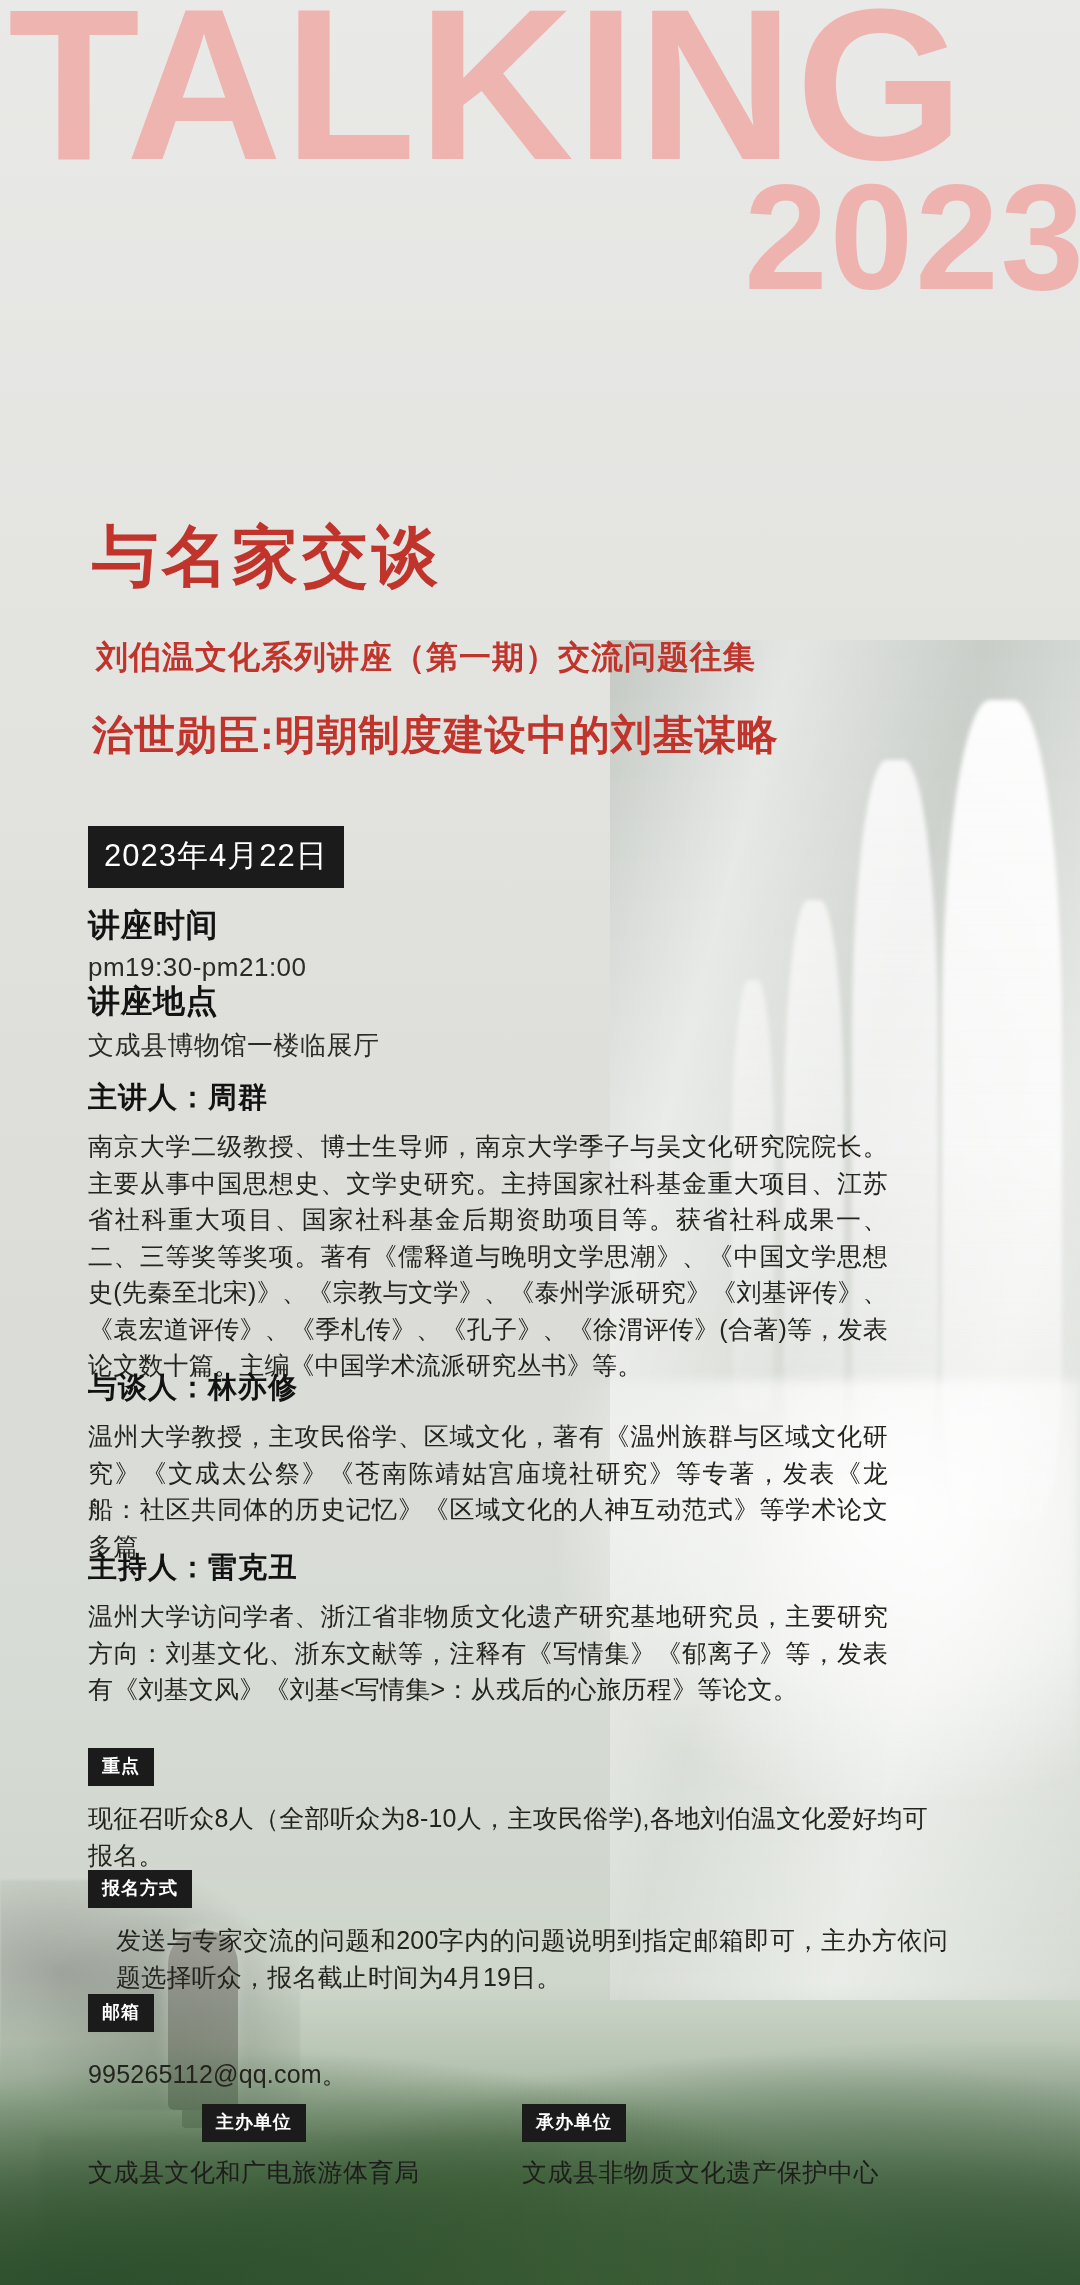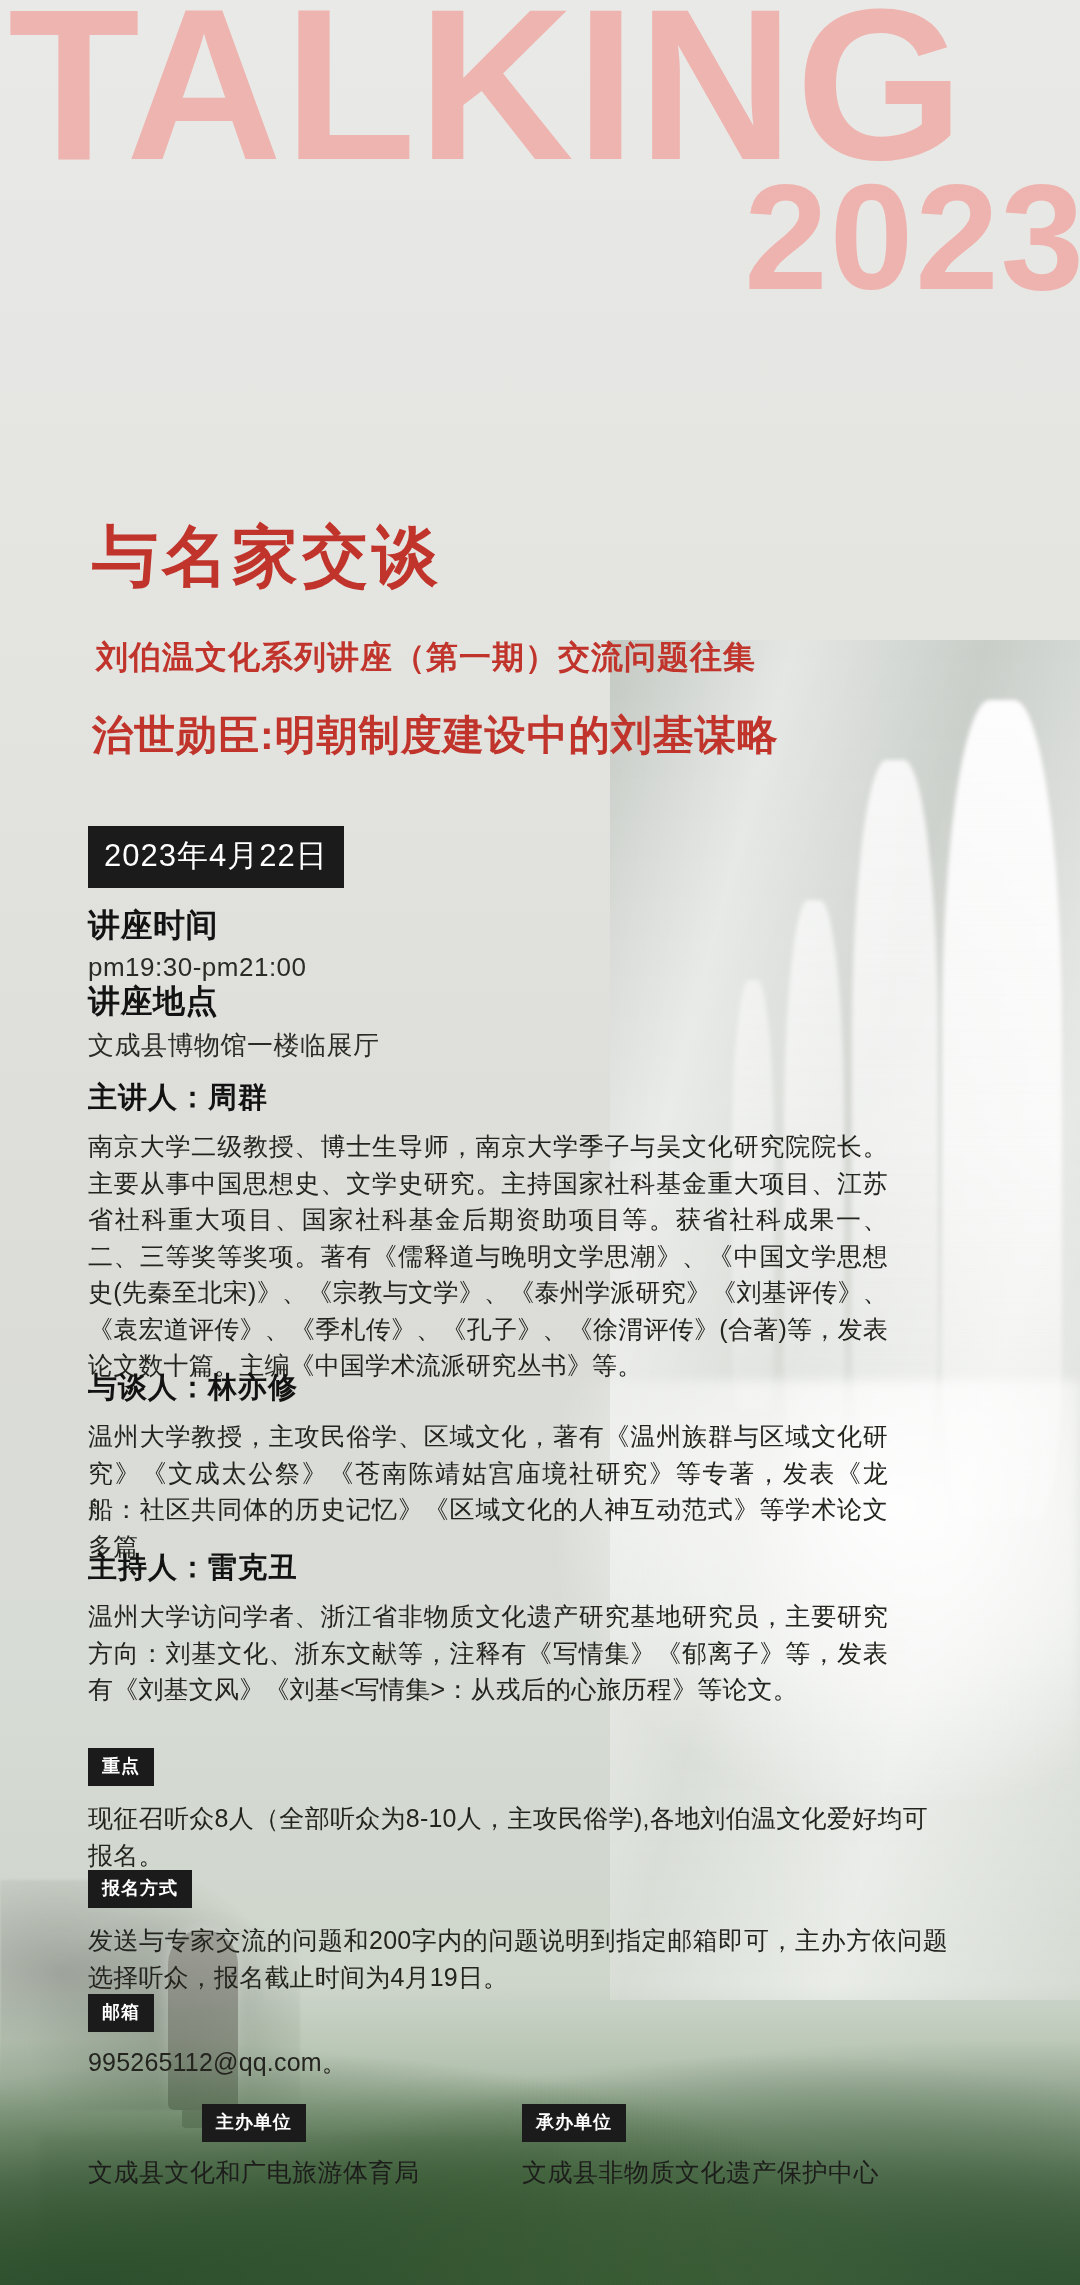--- a/index.html
+++ b/index.html
@@ -247,26 +247,26 @@
     <div class="para" style="margin-top:10px;">温州大学访问学者、浙江省非物质文化遗产研究基地研究员，主要研究方向：刘基文化、浙东文献等，注释有《写情集》《郁离子》等，发表有《刘基文风》《刘基&lt;写情集&gt;：从戎后的心旅历程》等论文。</div>
   </div>
 
   <div class="block" style="left:88px; top:1748px; width:840px;">
     <div class="tag">重点</div>
     <div class="para" style="margin-top:14px;">现征召听众8人（全部听众为8-10人，主攻民俗学),各地刘伯温文化爱好均可报名。</div>
   </div>
 
   <div class="block" style="left:88px; top:1870px; width:860px;">
     <div class="tag">报名方式</div>
-    <div class="para" style="margin-top:14px;">发送与专家交流的问题和200字内的问题说明到指定邮箱即可，主办方依问题选择听众，报名截止时间为4月19日。</div>
+    <div class="para" style="margin-top:14px;margin-left:28px;">发送与专家交流的问题和200字内的问题说明到指定邮箱即可，主办方依问题选择听众，报名截止时间为4月19日。</div>
   </div>
 
   <div class="block" style="left:88px; top:1994px; width:700px;">
     <div class="tag">邮箱</div>
-    <div class="para" style="margin-top:12px;">995265112@qq.com。</div>
+    <div class="para" style="margin-top:24px;">995265112@qq.com。</div>
   </div>
 
   <div class="org-col" style="left:88px; top:2104px;text-align:center;">
     <div class="tag">主办单位</div>
     <div class="org-name">文成县文化和广电旅游体育局</div>
   </div>
   <div class="org-col" style="left:522px; top:2104px;">
     <div class="tag">承办单位</div>
     <div class="org-name">文成县非物质文化遗产保护中心</div>
   </div>

